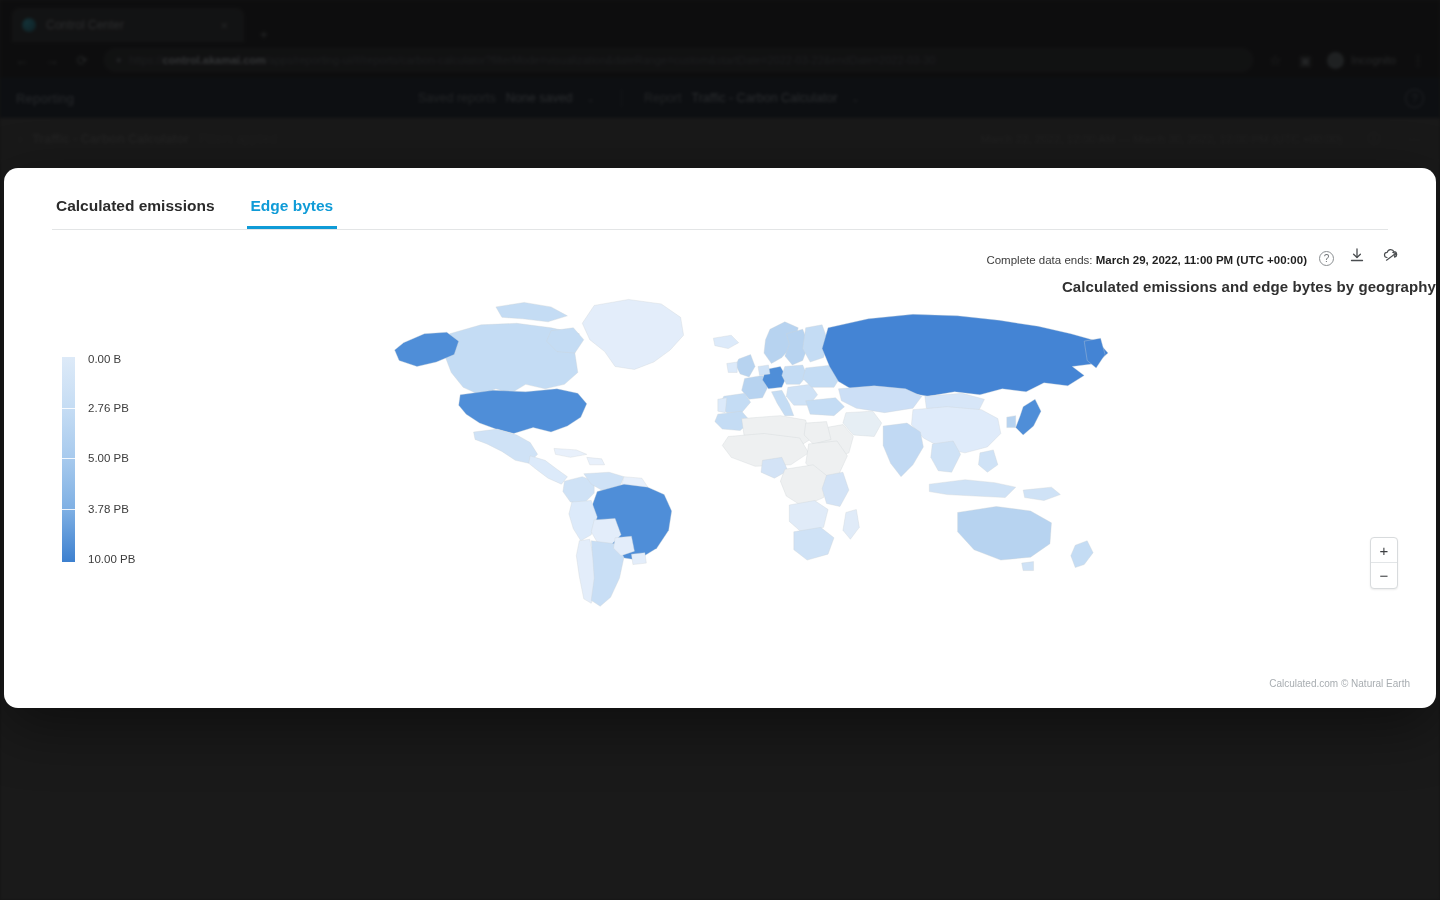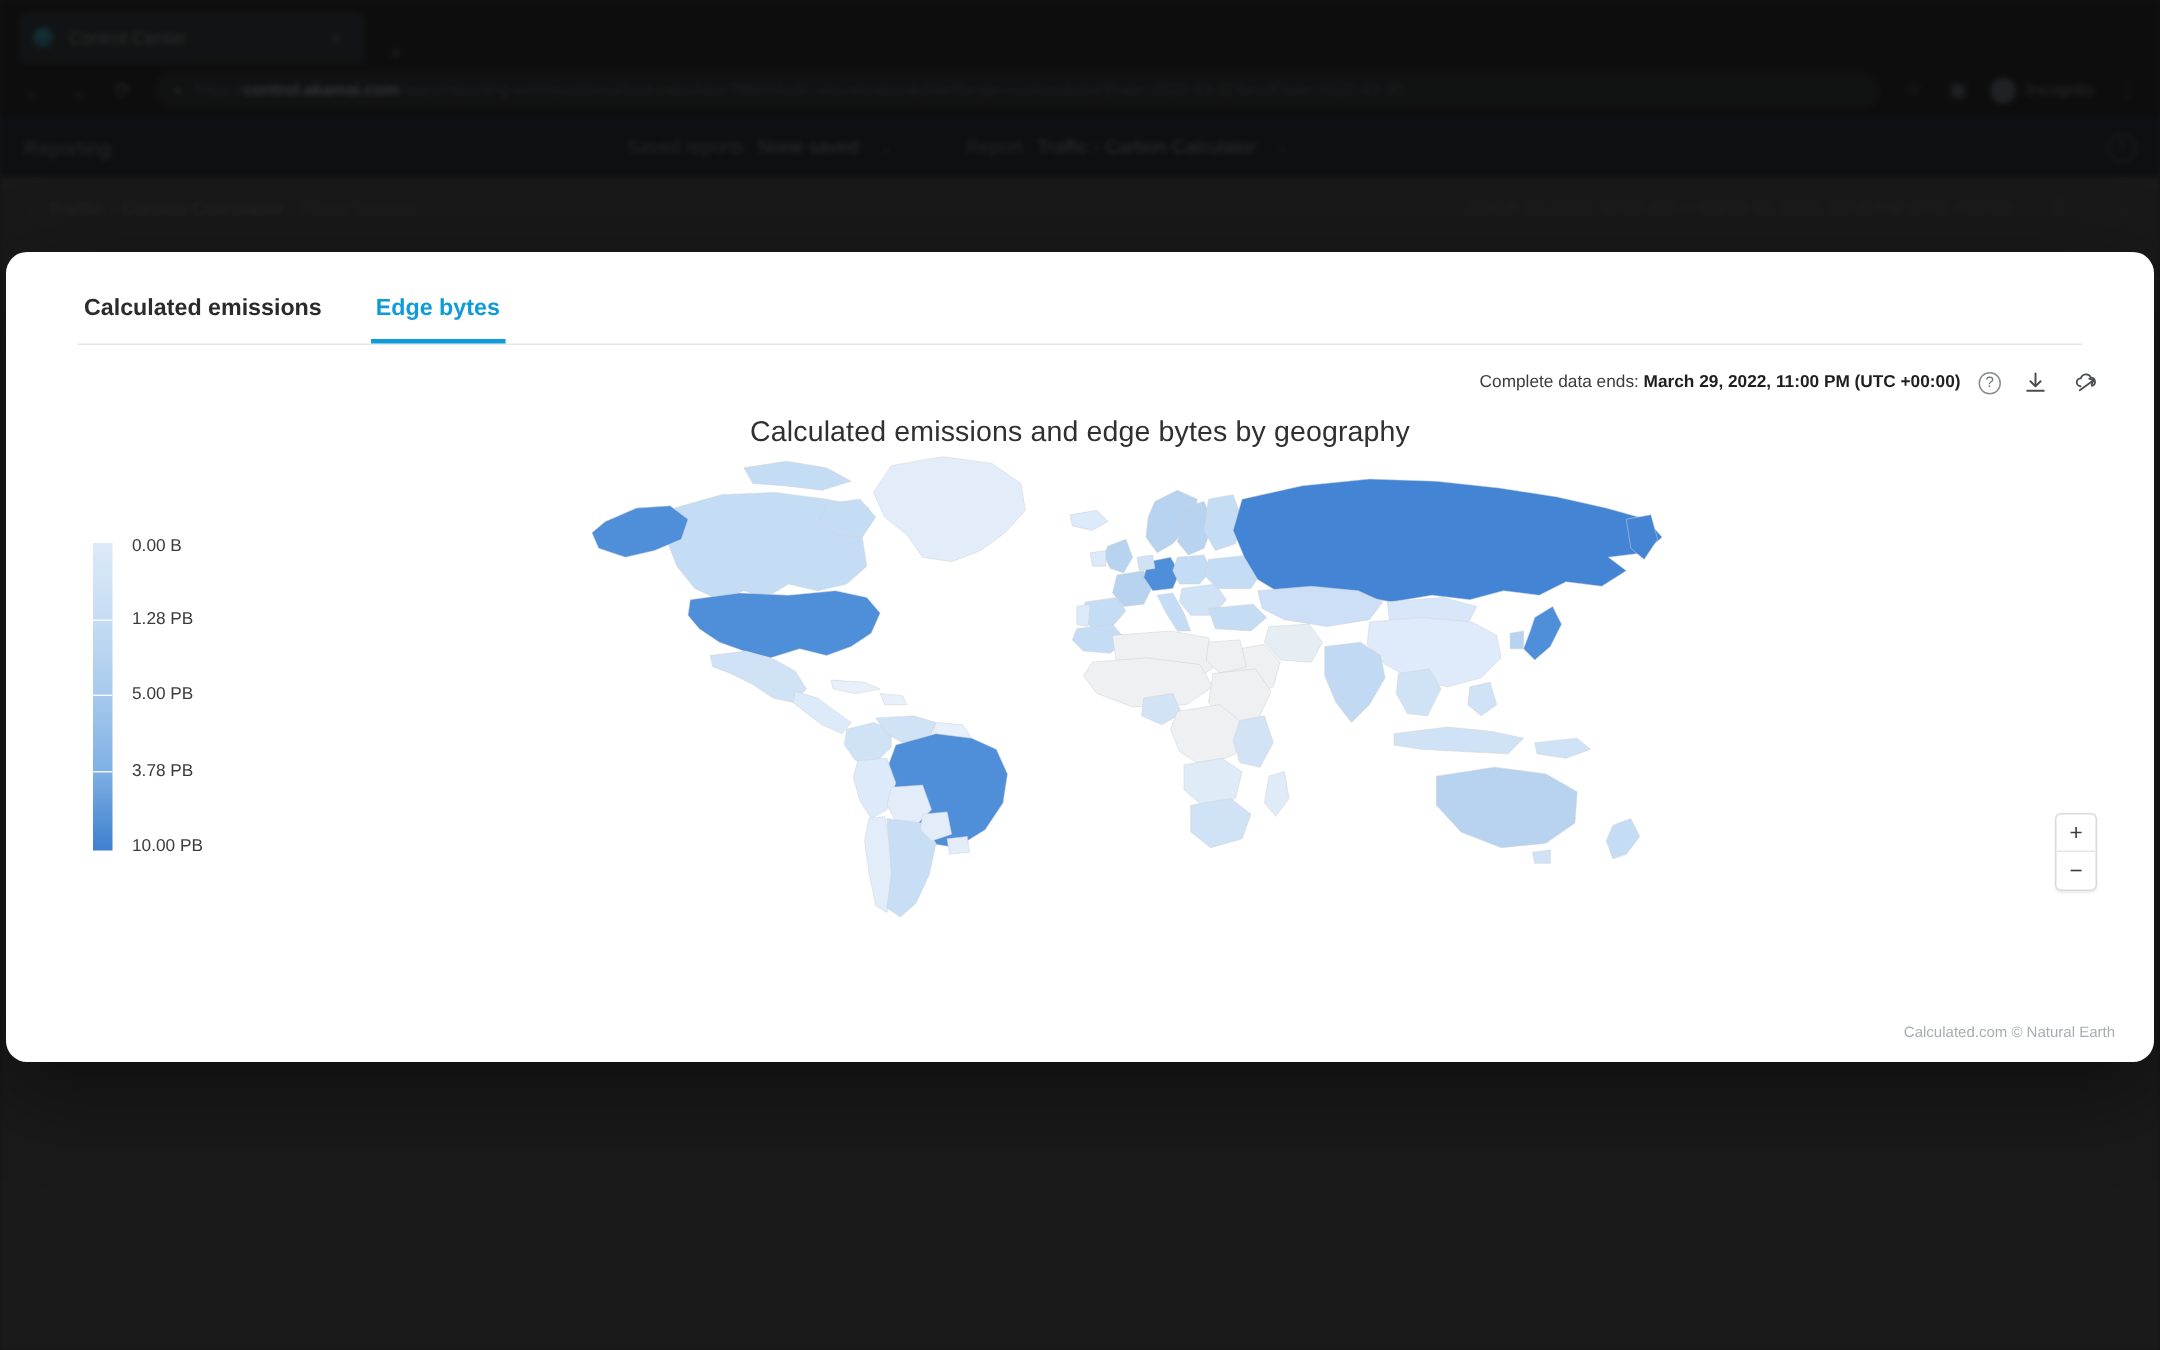--- a/index.html
+++ b/index.html
@@ -99,31 +99,31 @@
     background: #ffffff; border-radius: 14px;
     box-shadow: 0 18px 60px rgba(0,0,0,.45);
     overflow: hidden;
   }
   .tabbar { position: relative; margin: 0 48px; height: 62px;
     display: flex; align-items: flex-end; gap: 28px; border-bottom: 1px solid #e3e5e6; }
   .tab { font-size: 15.5px; font-weight: 700; color: #2b2b2b; padding: 0 4px 14px 4px;
     cursor: pointer; white-space: nowrap; }
   .tab.active { color: #0f9bd7; box-shadow: inset 0 -3px 0 0 #0f9bd7; }
 
-  .metarow { display: flex; align-items: center; justify-content: flex-end;
+  .metarow { display: flex; align-items: flex-end; justify-content: flex-end;
     gap: 12px; padding: 14px 34px 0 0; }
   .meta-text { font-size: 11.5px; color: #3c3c3c; }
   .meta-text b { font-weight: 700; color: #1f1f1f; }
   .qmark { width: 15px; height: 15px; border-radius: 50%; border: 1.2px solid #8b8f92;
     color: #6f7376; font-size: 10px; line-height: 13px; text-align: center; cursor: pointer; }
   .meta-ico { width: 22px; height: 22px; display: flex; align-items: center; justify-content: center;
     cursor: pointer; color: #4a4d50; }
 
-  .chart-title { text-align: center; font-size: 19px; color: #303030; margin-top: 12px;
-    font-weight: 400; letter-spacing: .1px; }
+  .chart-title { text-align: right; font-size: 15px; color: #303030; margin-top: 12px;
+    font-weight: 700; letter-spacing: .1px; }
 
   .maparea { position: relative; height: 400px; }
 
   .legend { position: absolute; left: 46px; top: 62px; display: flex; padding-left: 12px; }
   .legend-bar { width: 13px; height: 205px; position: relative;
     background: linear-gradient(to bottom, #ddeaf8 0%, #c6ddf4 24%, #a9cbee 48%, #7fb0e4 74%, #3d80cf 100%); }
   .legend-bar i { position: absolute; left: 0; width: 100%; height: 1px; background: rgba(255,255,255,.85); }
   .legend-labels { position: relative; width: 120px; margin-left: 13px; }
   .legend-labels span { position: absolute; font-size: 11.5px; color: #3b3b3b; white-space: nowrap;
     transform: translateY(-50%); }
@@ -262,21 +262,21 @@
   <div class="maparea">
 
     <div class="legend">
       <div class="legend-bar">
         <i style="top:25%"></i>
           <i style="top:49.5%"></i>
           <i style="top:74%"></i>
       </div>
       <div class="legend-labels">
         <span style="top:1%">0.00 B</span>
-        <span style="top:25%">1.28 PB</span>
+        <span style="top:25%">2.76 PB</span>
         <span style="top:49.5%">5.00 PB</span>
         <span style="top:74%">3.78 PB</span>
         <span style="top:98.5%">10.00 PB</span>
       </div>
     </div>
 
     <div class="mapwrap">
       <svg viewBox="0 0 1000 470" preserveAspectRatio="xMidYMid meet">
         <g>
 

